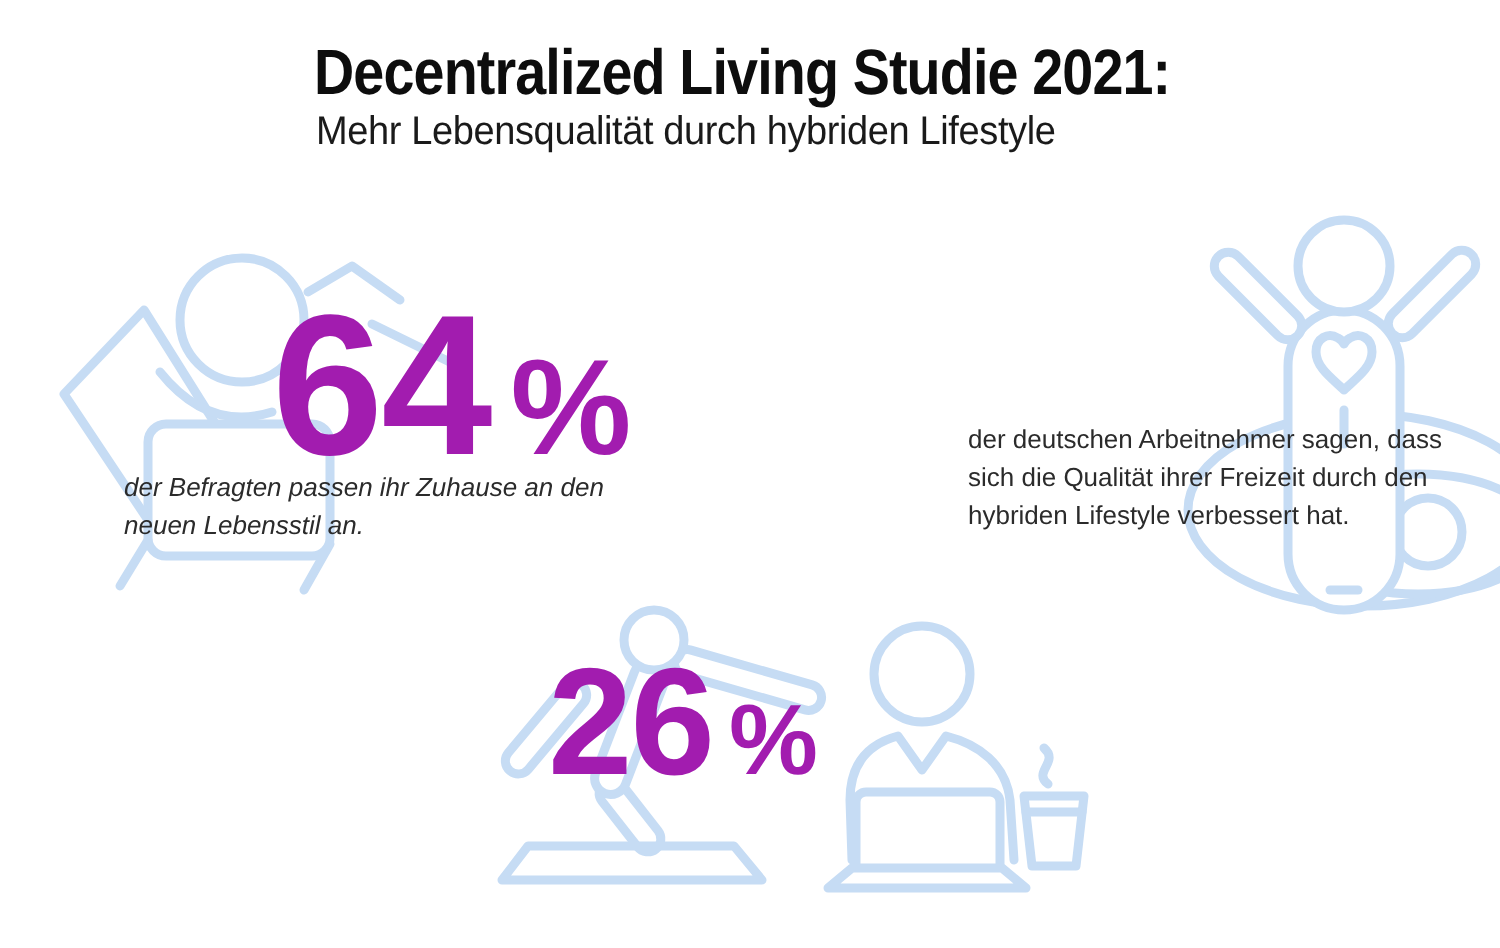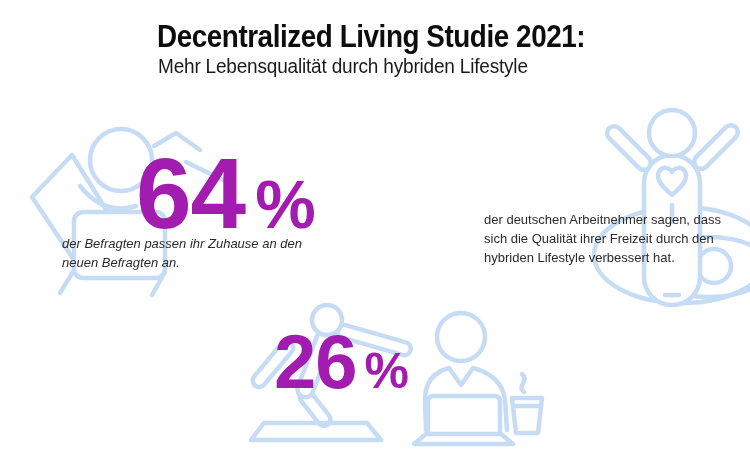--- a/index.html
+++ b/index.html
@@ -105,21 +105,21 @@
     <path class="wfill" d="M 103,98 L 133,98 L 129,133 L 107,133 Z"></path>
     <path d="M 104,106 L 132,106"></path>
     <path d="M 115,92 C 107,86 121,81 113,74"></path>
   </svg>
 
   <div id="stat1-num" class="abs stat-num">
     <span class="digits">64</span><span class="pct">%</span>
   </div>
   <div id="desc1" class="abs desc">
     <div>der Befragten passen ihr Zuhause an den</div>
-    <div>neuen Befragten an.</div>
+    <div>neuen Lebensstil an.</div>
   </div>
 
   <div id="desc2" class="abs desc">
     <div>der deutschen Arbeitnehmer sagen, dass</div>
     <div>sich die Qualität ihrer Freizeit durch den</div>
     <div>hybriden Lifestyle verbessert hat.</div>
   </div>
 
   <div id="stat3-num" class="abs stat-num">
     <span class="digits">26</span><span class="pct">%</span>

